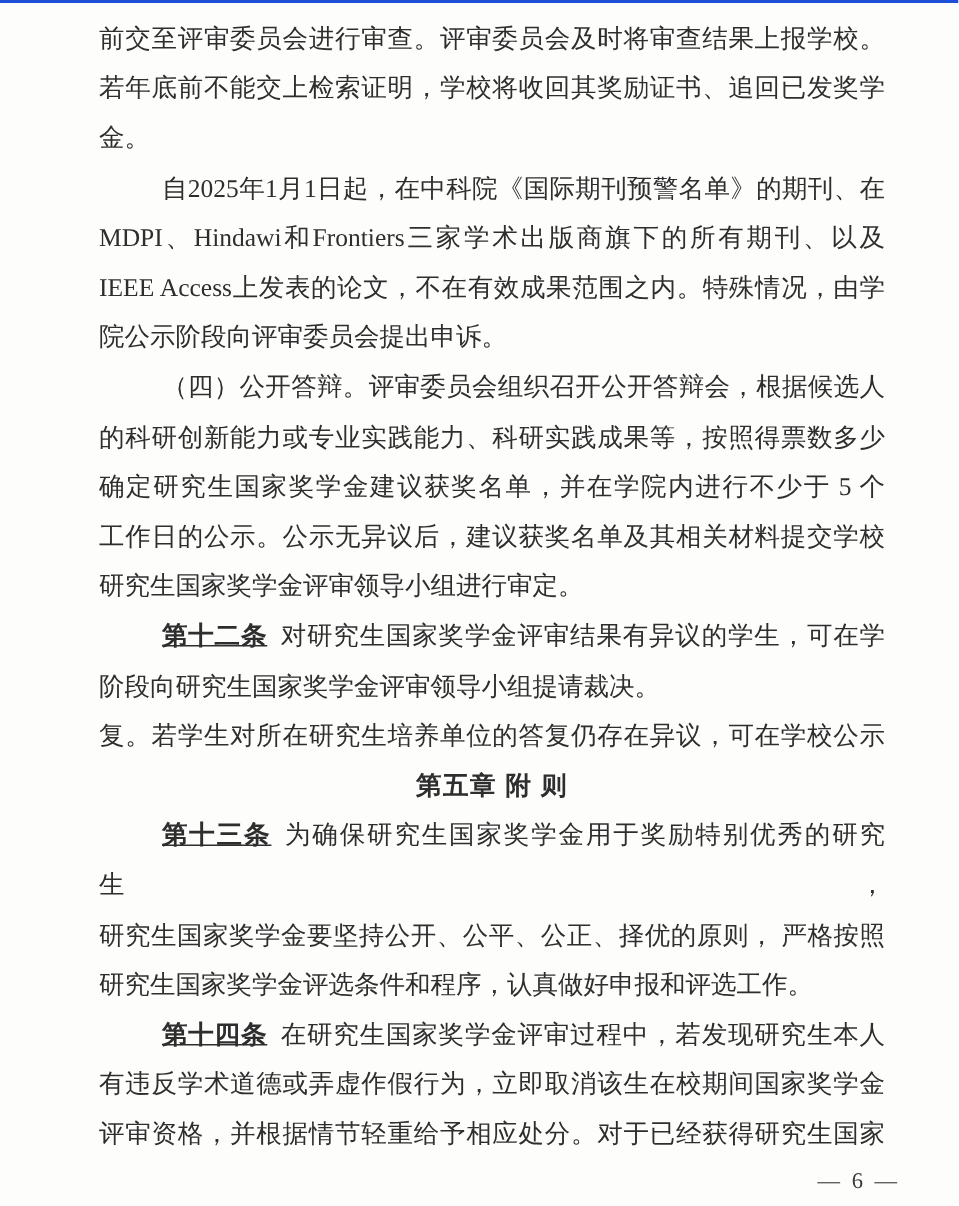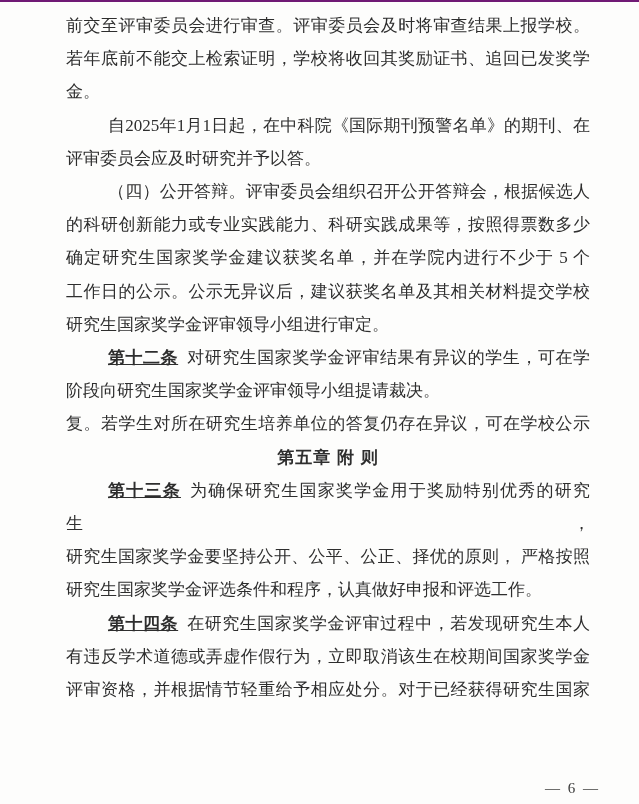--- a/index.html
+++ b/index.html
@@ -2,21 +2,21 @@
 <html><head>
 <meta charset="utf-8">
 <title>Document</title>
 <style>
   html,body { margin:0; padding:0; background:#ffffff; }
   .page {
     position:relative;
     width:639px; height:804px;
     background:#fefefdff;
     background-color:#fdfdfc;
-    border-top:2px solid #701a75;
+    border-top:2px solid #1d4ed8;
     box-sizing:border-box;
     font-family:"Liberation Serif","DejaVu Serif",serif;
     color:#2e2e2e;
     overflow:hidden;
   }
   .content {
     position:absolute;
     left:66px; top:7px;
     width:524px;
   }
@@ -65,24 +65,30 @@
   </div>
 
   <div class="line end">
     <span class="txt">金。</span>
   </div>
 
   <div class="line fill indent">
     <span class="txt">自2025年1月1日起，在中科院《国际期刊预警名单》的期刊、在</span>
   </div>
 
+  <div class="line fill">
+    <span class="txt">MDPI、Hindawi和Frontiers三家学术出版商旗下的所有期刊、以及</span>
+  </div>
 
+  <div class="line fill">
+    <span class="txt">IEEE Access上发表的论文，不在有效成果范围之内。特殊情况，由学</span>
+  </div>
 
   <div class="line end">
-    <span class="txt">评审委员会应及时研究并予以答。</span>
+    <span class="txt">院公示阶段向评审委员会提出申诉。</span>
   </div>
 
   <div class="line fill indent">
     <span class="txt">（四）公开答辩。评审委员会组织召开公开答辩会，根据候选人</span>
   </div>
 
   <div class="line fill">
     <span class="txt">的科研创新能力或专业实践能力、科研实践成果等，按照得票数多少</span>
   </div>
 

